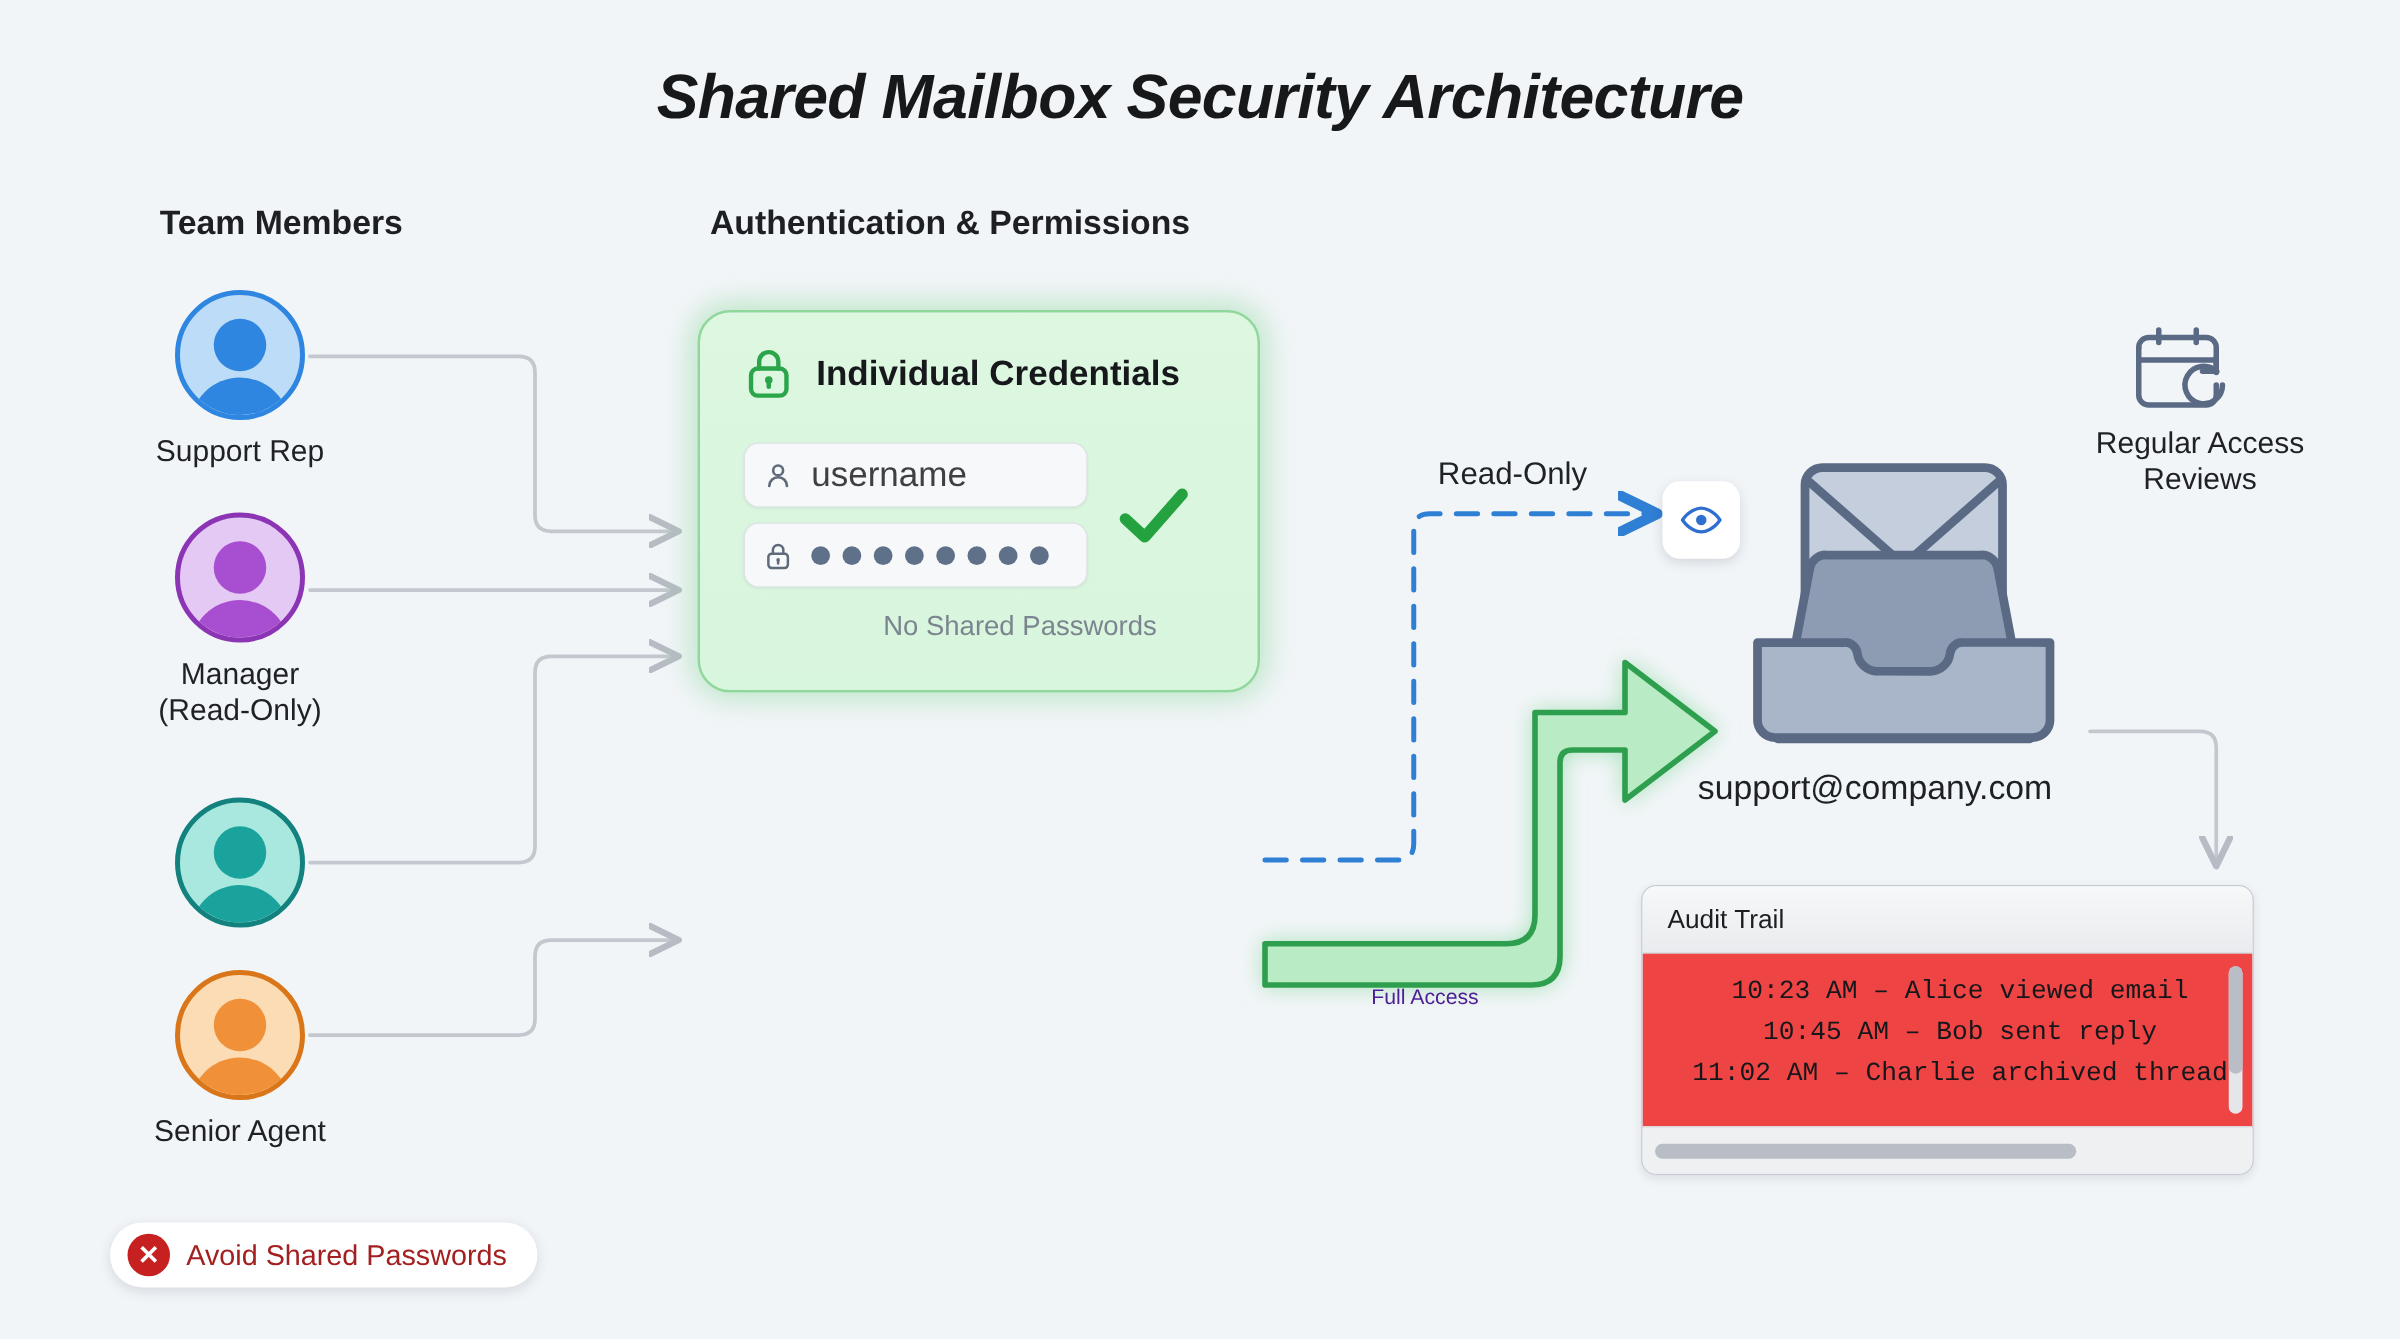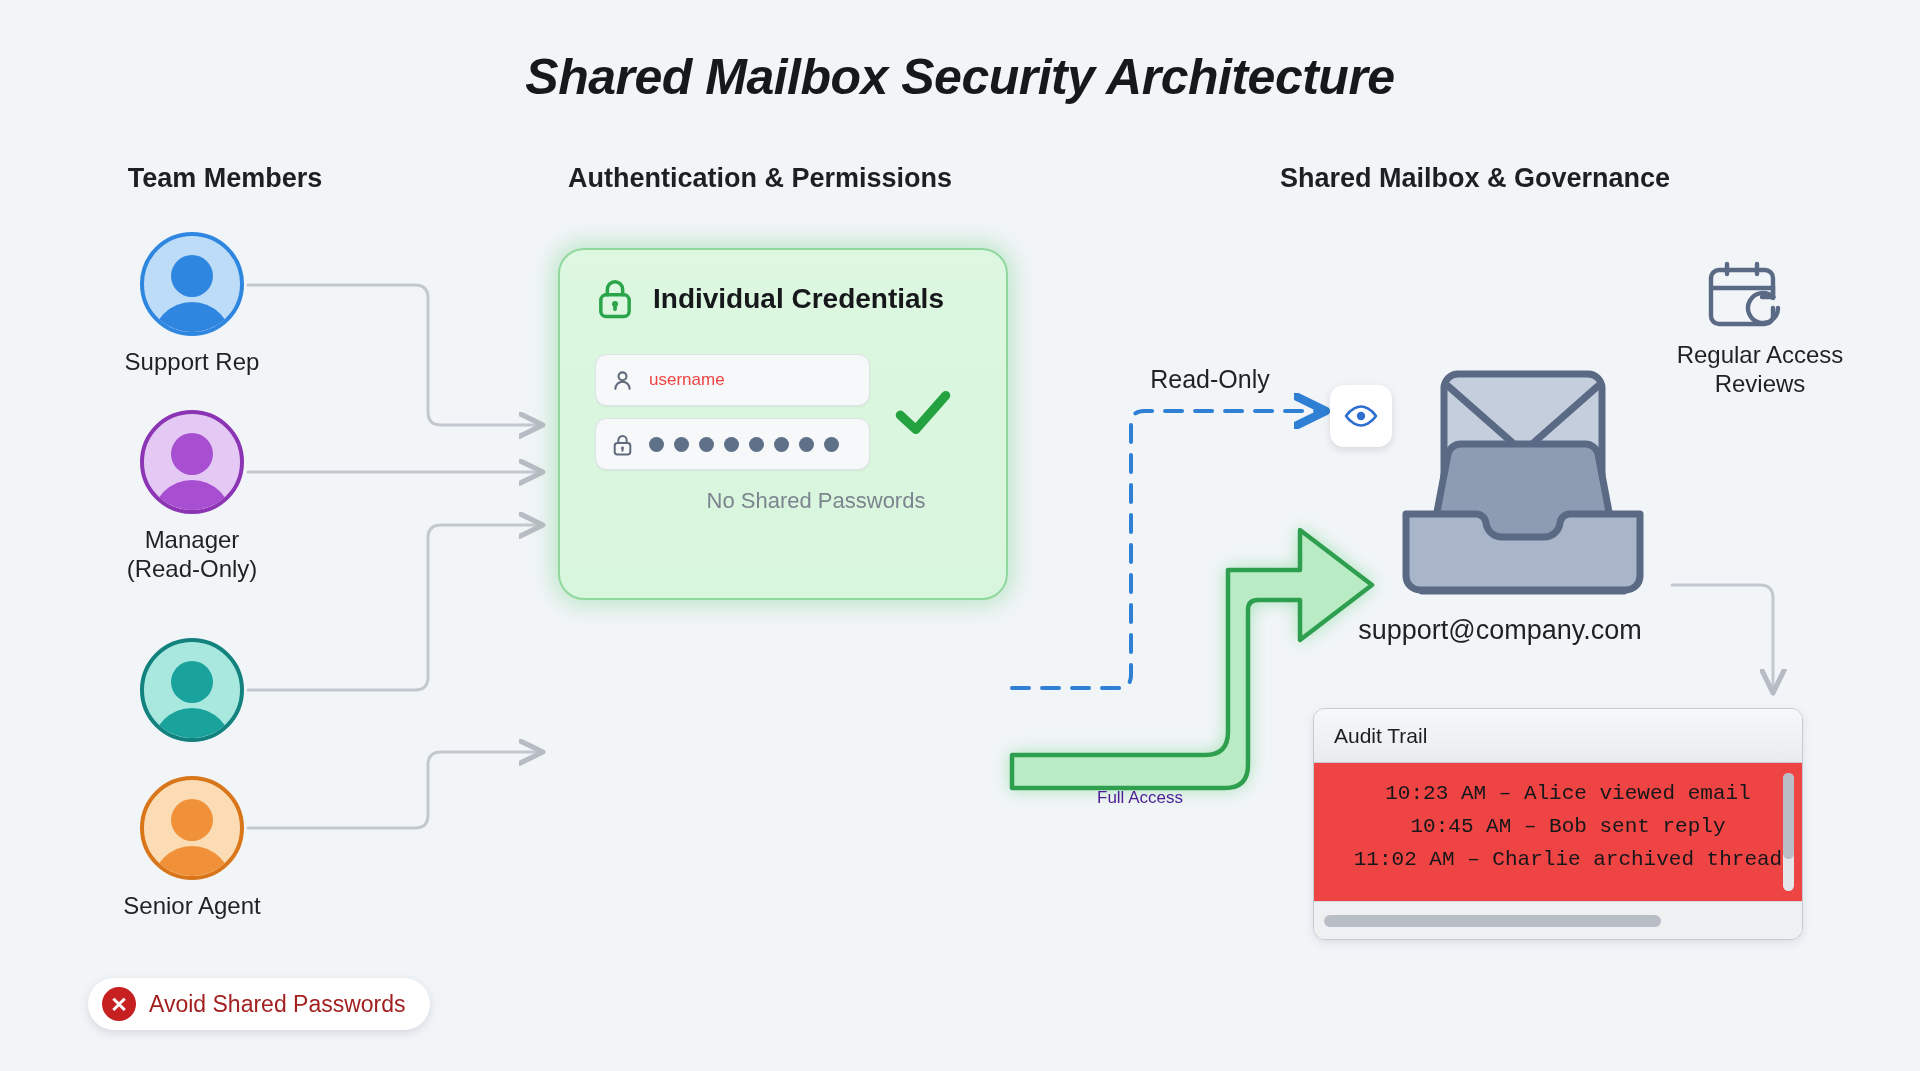--- a/index.html
+++ b/index.html
@@ -49,32 +49,32 @@
     margin-top: 11px; font-size: 24px; color: #1f2125; line-height: 1.22;
   }
 
   
   .auth-card {
     background: linear-gradient(180deg,#ddf7e0 0%, #d8f5dd 100%);
     border: 2px solid #8fd79b;
     border-radius: 26px;
     box-shadow: 0 0 22px 6px rgba(116, 210, 135, 0.40);
   }
-  #card-credentials { left: 558px; top: 248px; width: 450px; height: 352px; }
+  #card-credentials { left: 558px; top: 248px; width: 450px; height: 306px; }
   #card-2fa         { left: 558px; top: 618px; width: 450px; height: 266px; }
 
   .card-title {
     font-size: 28px; font-weight: 700; color: #16181b; white-space: nowrap;
   }
   .field {
     background: #f7f8fa; border: 1.5px solid #dfe3e8;
     border-radius: 12px; display: flex; align-items: center;
     box-shadow: 0 1px 2px rgba(16,24,40,.05);
   }
-  .field-text { font-size: 17px; color: #ef4444; }
+  .field-text { font-size: 28px; color: #404040; }
   .dots { display: flex; gap: 10px; align-items: center; }
   .dot { width: 15px; height: 15px; border-radius: 50%; background: #5f7089; }
   .card-note { font-size: 22px; color: #7c858f; text-align: center; margin-left: 31px; }
 
   
   #mail-addr {
     left: 1290px; top: 615px; width: 420px; text-align: center;
     font-size: 27px; color: #1e2024; white-space: nowrap;
   }
   #reviews-label {
@@ -154,21 +154,20 @@
 </style>
 </head>
 <body>
 
 <div id="stage">
 
   <div class="abs" id="title">Shared Mailbox Security Architecture</div>
 
   <div class="abs col-head" id="head-team">Team Members</div>
   <div class="abs col-head" id="head-auth">Authentication &amp; Permissions</div>
-  <div class="abs col-head" id="head-mailbox">Shared Mailbox &amp; Governance</div>
 
   <svg class="abs" id="wires" viewBox="0 0 1920 1071">
     <defs>
       <marker id="grayArrow" markerWidth="9" markerHeight="9" refX="7" refY="4.5" orient="auto">
         <path d="M0,0.6 L8,4.5 L0,8.4" fill="none" stroke="#b7bcc4" stroke-width="1.7" stroke-linecap="round" stroke-linejoin="round"></path>
       </marker>
       <marker id="blueArrow" markerWidth="9" markerHeight="9" refX="6" refY="4.5" orient="auto">
         <path d="M0,0.6 L8,4.5 L0,8.4" fill="none" stroke="#2f7fd4" stroke-width="2.1" stroke-linecap="round" stroke-linejoin="round"></path>
       </marker>
       <filter id="greenGlow" x="-60%" y="-60%" width="220%" height="220%">

